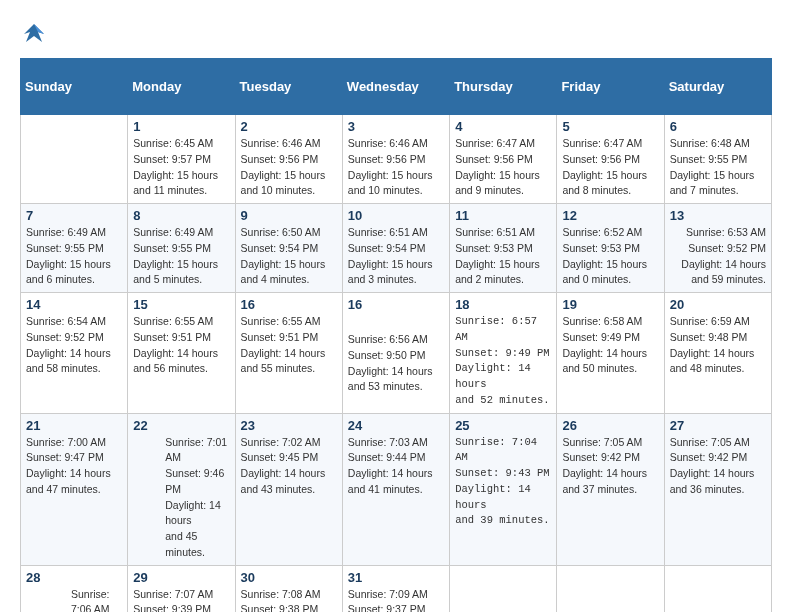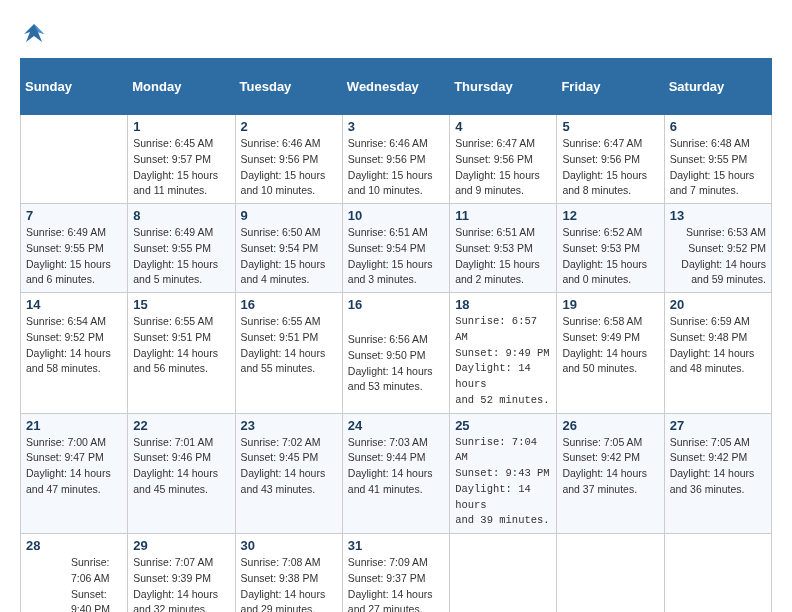--- a/index.html
+++ b/index.html
@@ -268,21 +268,21 @@
       <tr>
         <td>
           <span class="day-number">21</span>
           <div class="day-info" style="white-space: pre-line;">Sunrise: 7:00 AM
 Sunset: 9:47 PM
 Daylight: 14 hours
 and 47 minutes.</div>
         </td>
         <td>
           <span class="day-number">22</span>
-          <div class="day-info" style="white-space: pre-line;">Sunrise: 7:01 AM
+          <div class="day-info" style="white-space: pre-line; margin-left: 32px;">Sunrise: 7:01 AM
 Sunset: 9:46 PM
 Daylight: 14 hours
 and 45 minutes.</div>
         </td>
         <td>
           <span class="day-number">23</span>
           <div class="day-info" style="white-space: pre-line;">Sunrise: 7:02 AM
 Sunset: 9:45 PM
 Daylight: 14 hours
 and 43 minutes.</div>

